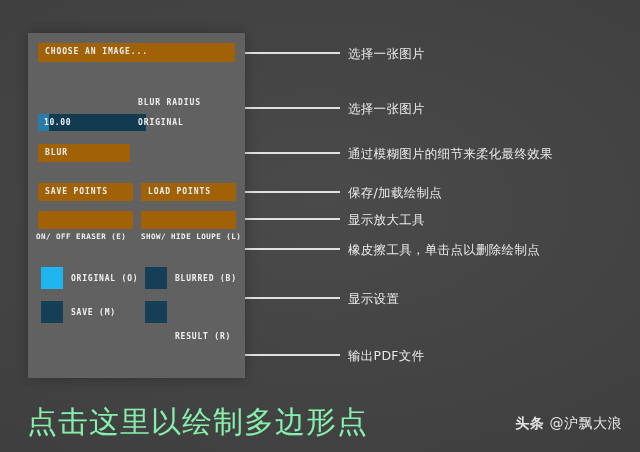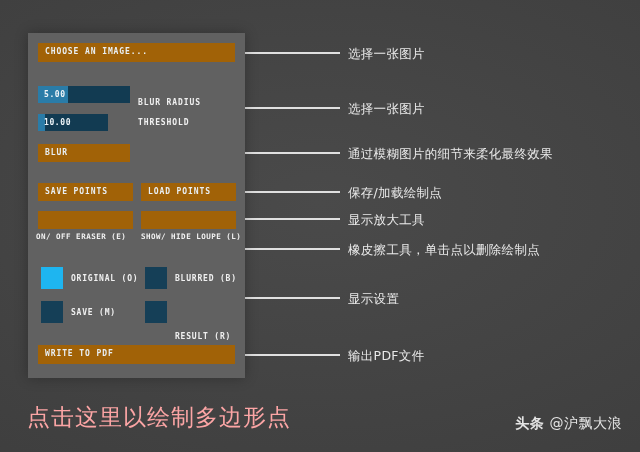--- a/index.html
+++ b/index.html
@@ -119,22 +119,22 @@
     width: 640px;
     height: 452px;
     pointer-events: none;
   }
 
   
   #bottom-caption {
     position: absolute;
     left: 27px;
     top: 402px;
-    font-size: 23px;
-    color: #fca5a5;
+    font-size: 30px;
+    color: #86efac;
     font-family: "DejaVu Sans", sans-serif;
     letter-spacing: 1px;
     font-weight: 500;
   }
   #watermark {
     position: absolute;
     right: 18px;
     top: 415px;
     font-size: 14px;
     color: #e4e4e4;
@@ -169,31 +169,27 @@
     <line x1="238" y1="298" x2="340" y2="298"></line>
 
     <line x1="238" y1="355" x2="340" y2="355"></line>
   </g>
 </svg>
 
 <div id="panel">
 
   <div class="btn" style="left:10px; top:10px; width:197px; height:19px;">CHOOSE AN IMAGE...</div>
 
-  <div class="slider" style="left:10px; top:53px; width:92px; height:17px;">
-    <div class="fill" style="width:33%"></div>
-    <div class="val">5.00</div>
-  </div>
   <div class="sliderlabel" style="left:110px; top:65px;">BLUR RADIUS</div>
 
-  <div class="slider" style="left:10px; top:81px; width:70px; height:17px;">
+  <div class="slider" style="left:10px; top:81px; width:108px; height:17px;">
     <div class="fill" style="width:10%"></div>
     <div class="val">10.00</div>
   </div>
-  <div class="sliderlabel" style="left:110px; top:85px;">THRESHOLD</div>
+  <div class="sliderlabel" style="left:110px; top:85px;">ORIGINAL</div>
 
   <div class="btn" style="left:10px; top:111px; width:92px; height:18px;">BLUR</div>
 
   <div class="btn" style="left:10px; top:150px; width:95px; height:18px;">SAVE POINTS</div>
   <div class="btn" style="left:113px; top:150px; width:95px; height:18px;">LOAD POINTS</div>
 
   <div class="btn" style="left:10px; top:178px; width:95px; height:18px;"></div>
   <div class="btn" style="left:113px; top:178px; width:95px; height:18px;"></div>
 
   <div class="caption" style="left:8px; top:199px;">ON/ OFF ERASER (E)</div>
@@ -204,21 +200,20 @@
 
   <div class="swatch" style="left:117px; top:234px;"></div>
   <div class="swlabel" style="left:147px; top:241px;">BLURRED (B)</div>
 
   <div class="swatch" style="left:13px; top:268px;"></div>
   <div class="swlabel" style="left:43px; top:275px;">SAVE (M)</div>
 
   <div class="swatch" style="left:117px; top:268px;"></div>
   <div class="swlabel" style="left:147px; top:275px;margin-top:24px;">RESULT (R)</div>
 
-  <div class="btn" style="left:10px; top:312px; width:197px; height:19px;">WRITE TO PDF</div>
 
 </div>
 
 <div class="anno" style="left:348px; top:46px;">选择一张图片</div>
 
 <div class="anno" style="left:348px; top:101px;">选择一张图片</div>
 
 <div class="anno" style="left:348px; top:146px;">通过模糊图片的细节来柔化最终效果</div>
 
 <div class="anno" style="left:348px; top:185px;">保存/加载绘制点</div>

